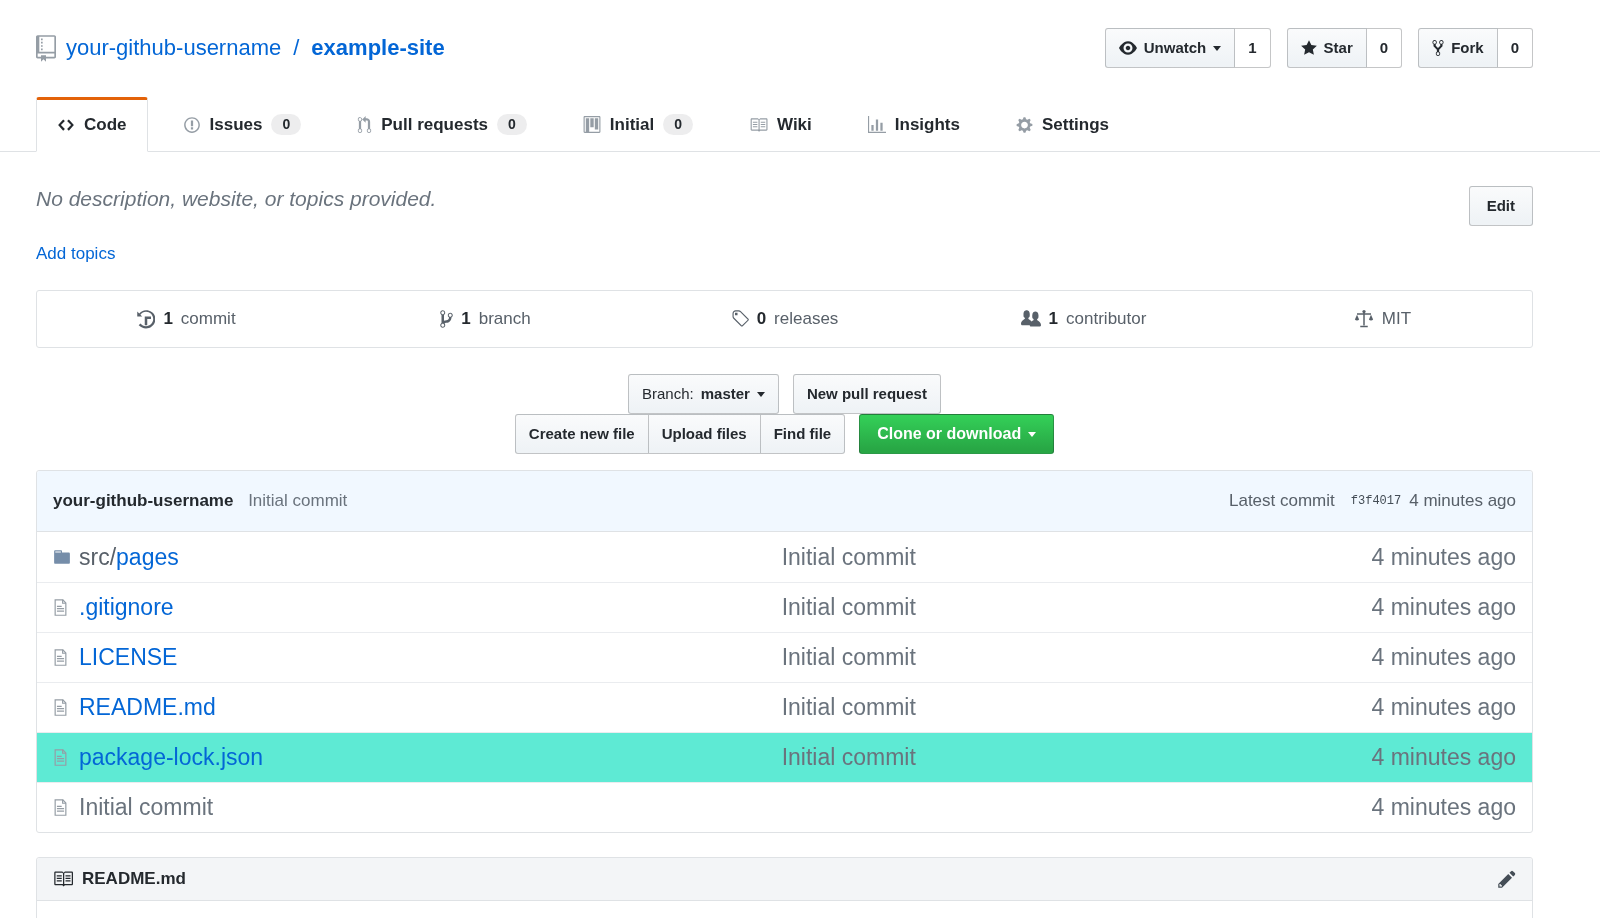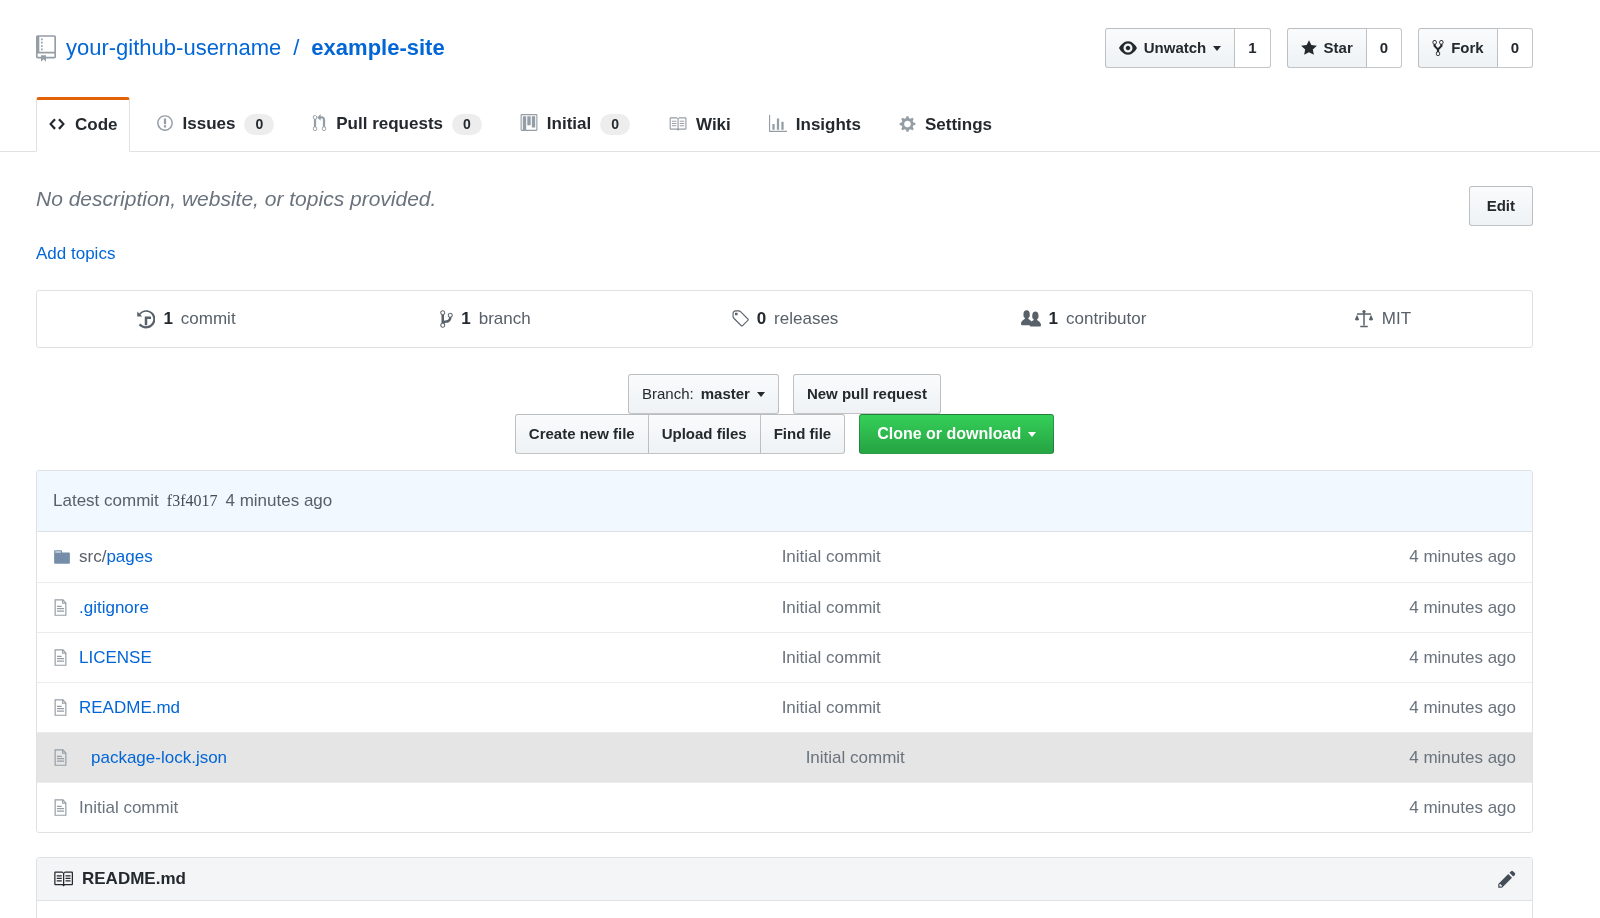--- a/index.html
+++ b/index.html
@@ -37,22 +37,22 @@
     display:inline-flex; align-items:center; background:#fff;
     border:1px solid rgba(27,31,35,.25); border-left:0; border-radius:0 3px 3px 0;
     padding:9px 13px; font-size:15px; font-weight:600; color:#24292e; line-height:20px;
   }
   .caret { display:inline-block; width:0; height:0; border-top:5px solid; border-left:4px solid transparent; border-right:4px solid transparent; }
 
   
   .tabs-wrap { margin-top:28px; border-bottom:1px solid #dfe2e5; padding-left:36px; }
   .tabs-nav { display:flex; gap:14px; align-items:flex-end; }
   .tab {
-    display:inline-flex; align-items:flex-start; gap:9px;
-    padding:17px 11px 16px; font-size:17px; font-weight:600; color:#24292e;
+    display:inline-flex; align-items:center; gap:9px;
+    padding:17px 20px 16px; font-size:17px; font-weight:600; color:#24292e;
     border:1px solid transparent; margin-bottom:-1px;
   }
   .tab .ticon { color:#959da5; }
   .tab.active {
     background:#fff; border:1px solid #dfe2e5; border-bottom:1px solid #fff;
     border-top:3px solid #e36209; border-radius:3px 3px 0 0; padding-top:15px;
   }
   .tab.active .ticon { color:#24292e; }
   .counter {
     background:rgba(27,31,35,.08); border-radius:20px;
@@ -95,25 +95,25 @@
   
   .files-box { margin-top:16px; border:1px solid #dfe2e5; border-radius:3px; }
   .commit-tease {
     background:#f1f8ff; border-bottom:1px solid #dfe2e5; border-radius:3px 3px 0 0;
     display:flex; justify-content:space-between; align-items:center;
     height:61px; padding:0 16px; font-size:17px; color:#586069;
   }
   .tease-author { font-weight:700; color:#24292e; }
   .tease-msg { color:#6a737d; margin-left:10px; }
   .tease-right { display:flex; align-items:center; gap:8px; color:#586069; }
-  .sha { font-family:Liberation Serif, serif; font-size:16px; color:#444d56; }
-
-  .file-row { display:flex; align-items:center; height:50px; font-size:17px; }
+  .sha { font-family:Liberation Mono, monospace; font-size:12px; color:#444d56;margin-left:8px; }
+
+  .file-row { display:flex; align-items:center; height:50px; font-size:23px; }
   .file-row + .file-row { border-top:1px solid #eaecef; }
-  .file-row.hovered { background:#e5e5e5;gap:12px; }
+  .file-row.hovered { background:#5eead4; }
   .col-icon { width:26px; margin-left:16px; color:#959da5; flex:none; }
   .col-icon.folder { color:rgba(3,47,98,.55); }
   .col-name { width:47%; white-space:nowrap; overflow:hidden; }
   .col-name a { color:#0366d6; }
   .path-prefix { color:#586069; }
   .col-msg { flex:1; color:#6a737d; }
   .col-msg a { color:#6a737d; }
   .col-age { width:210px; text-align:right; padding-right:16px; color:#6a737d; }
 
   
@@ -323,20 +323,24 @@
       <button class="btn btn-green">
         <span>Clone or download</span>
         <span class="caret"></span>
       </button>
     </div>
   </div>
 
   
   <div class="files-box">
     <div class="commit-tease">
+      <div>
+        <a href="#" class="tease-author">your-github-username</a>
+        <a href="#" class="tease-msg">Initial commit</a>
+      </div>
       <div class="tease-right">
         <span>Latest commit</span>
         <a href="#" class="sha">f3f4017</a>
         <span>4 minutes ago</span>
       </div>
     </div>
 
     <div class="file-row">
       <span class="col-icon folder">
           <svg viewBox="0 0 14 16" width="18" height="18" fill="currentColor" aria-hidden="true">

